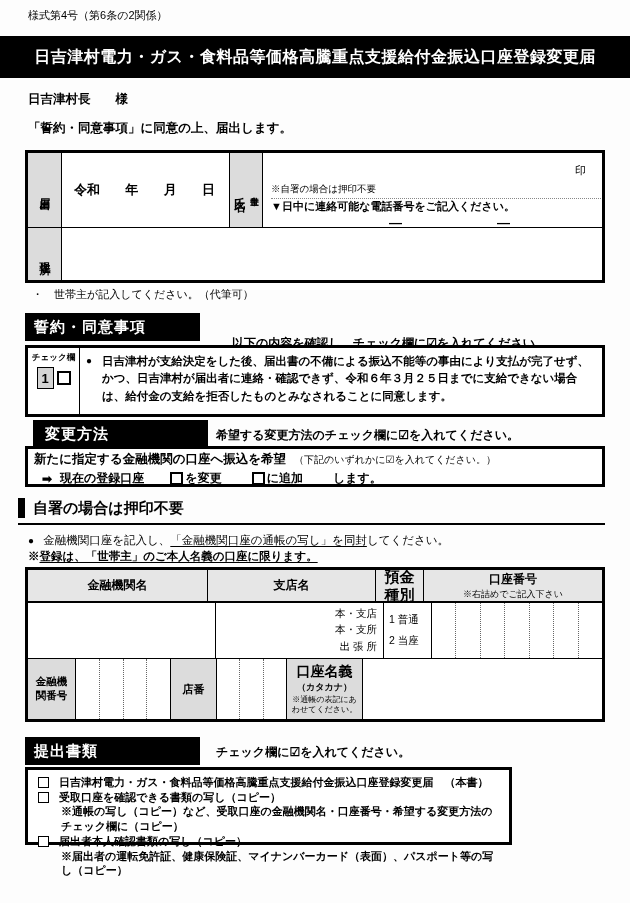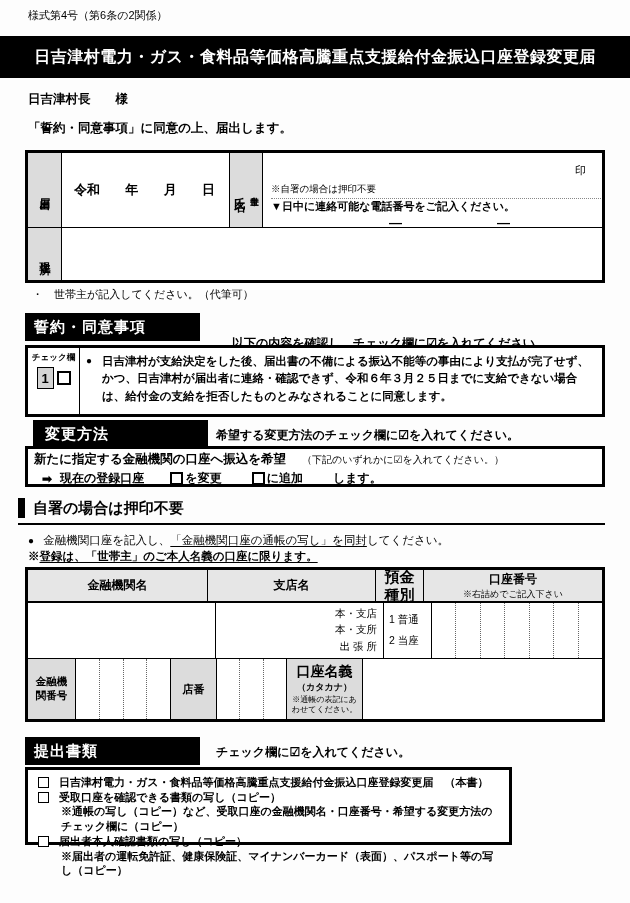--- a/index.html
+++ b/index.html
@@ -83,21 +83,21 @@
   }
   .cbx { display:inline-block; width:14px; height:14px; border:2px solid #000; background:#fff; }
   .pledge-body { flex:1; display:flex; padding:5px 6px 0 6px; }
   .pledge-bullet { font-size:10px; font-weight:bold; width:16px; padding-top:2px; }
   .pledge-text { flex:1; font-size:11.5px; font-weight:bold; line-height:1.5; }
 
   
   .method-box { left:25px; top:446px; width:580px; height:41px; border:3px solid #000; padding:2px 6px; background:#fff; }
   .method-line1 { display:flex; align-items:baseline; }
   .ml1-main { font-size:12.5px; font-weight:bold; }
-  .ml1-note { font-size:10px; margin-left:16px; }
+  .ml1-note { font-size:10px; margin-left:8px; }
   .method-line2 { display:flex; align-items:center; margin-top:2px; padding-left:8px; font-size:12px; font-weight:bold; }
   .arrow { font-size:12px; margin-right:8px; }
   .ml2-gap1 { margin-left:26px; } .ml2-gap2 { margin-left:30px; } .ml2-gap3 { margin-left:30px; }
   .cbx-sm { display:inline-block; width:13px; height:13px; border:2px solid #000; background:#fff; vertical-align:-2px; margin-right:2px; }
 
   
   .bank-heading {
     left:18px; top:498px; width:587px;
     display:flex; align-items:center; gap:8px;
     border-bottom:2px solid #000; padding-bottom:5px;

